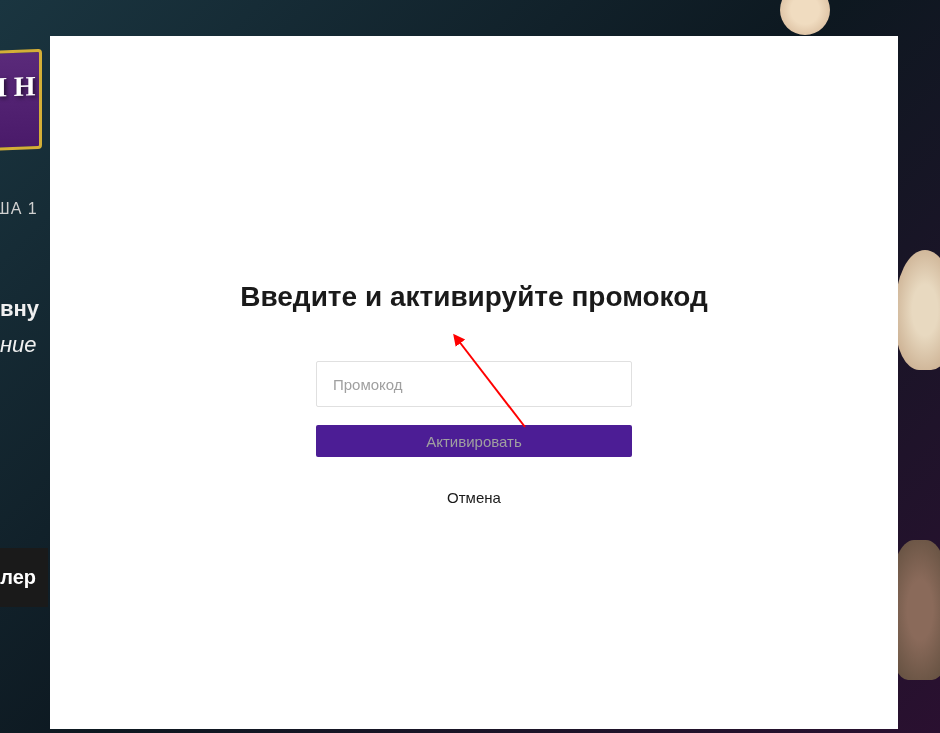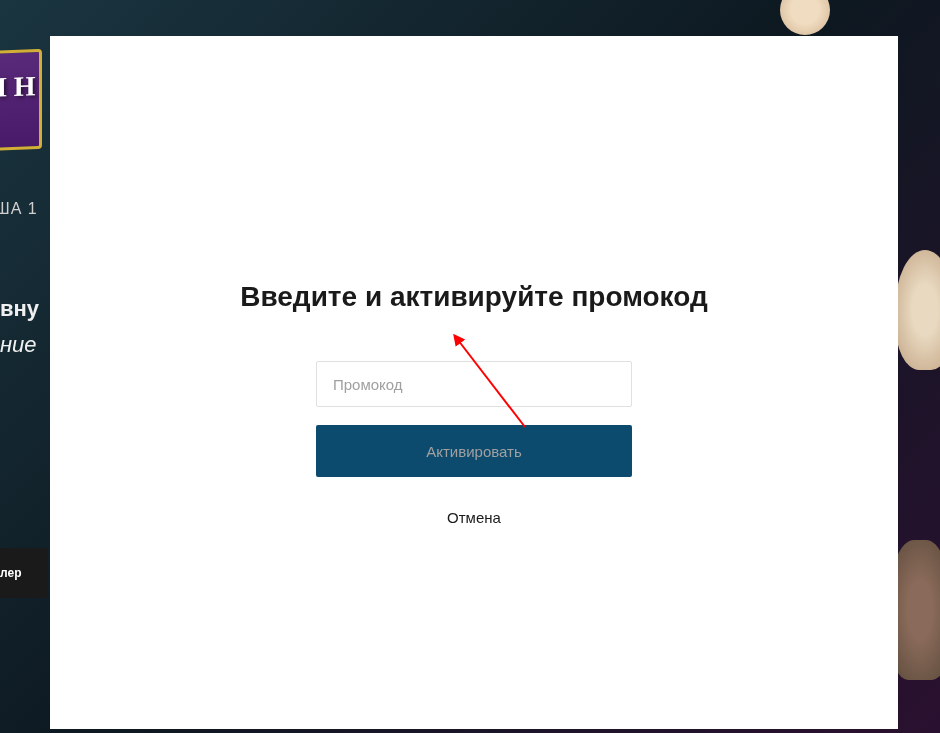--- a/index.html
+++ b/index.html
@@ -44,24 +44,24 @@
       font-size: 22px;
       font-style: italic;
     }
     .backdrop-button {
       position: absolute;
       left: 0;
       top: 548px;
       background: #1a1a1a;
       color: #fff;
       padding: 18px 12px 18px 0;
-      font-size: 12px;
+      font-size: 20px;
       font-weight: 600;
       width: 48px;
-      text-align: left;
+      text-align: right;
       border: none;
     }
     .backdrop-logo {
       position: absolute;
       left: -20px;
       top: 50px;
       width: 62px;
       height: 100px;
       background: linear-gradient(180deg, #5a2a7a 0%, #4a1a6a 100%);
       border: 3px solid #d4af37;
@@ -132,22 +132,22 @@
       font-size: 15px;
       color: #1a1a1a;
       outline: none;
       margin-bottom: 18px;
     }
     .promo-input::placeholder {
       color: #a0a0a0;
     }
     .activate-button {
       width: 316px;
-      height: 52px;
-      background: #0c4a6e;
+      height: 32px;
+      background: #4c1d95;
       border: none;
       border-radius: 2px;
       font-size: 15px;
       color: #a0a0a0;
       cursor: pointer;
       margin-bottom: 32px;
     }
     .cancel-link {
       font-size: 15px;
       color: #1a1a1a;

